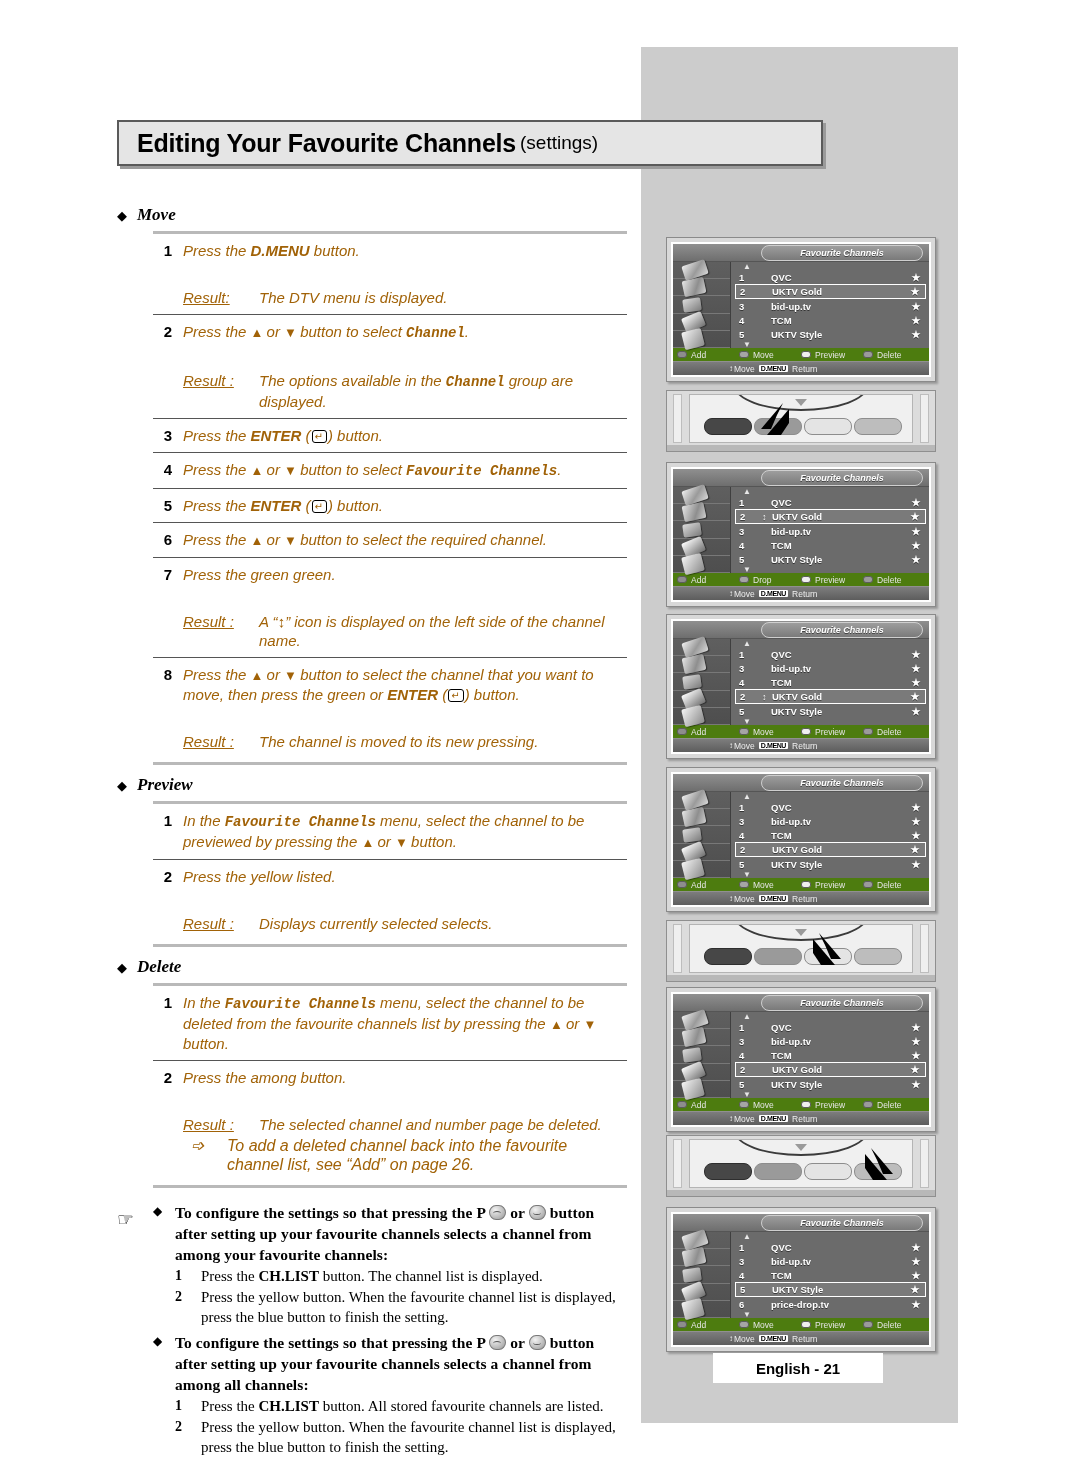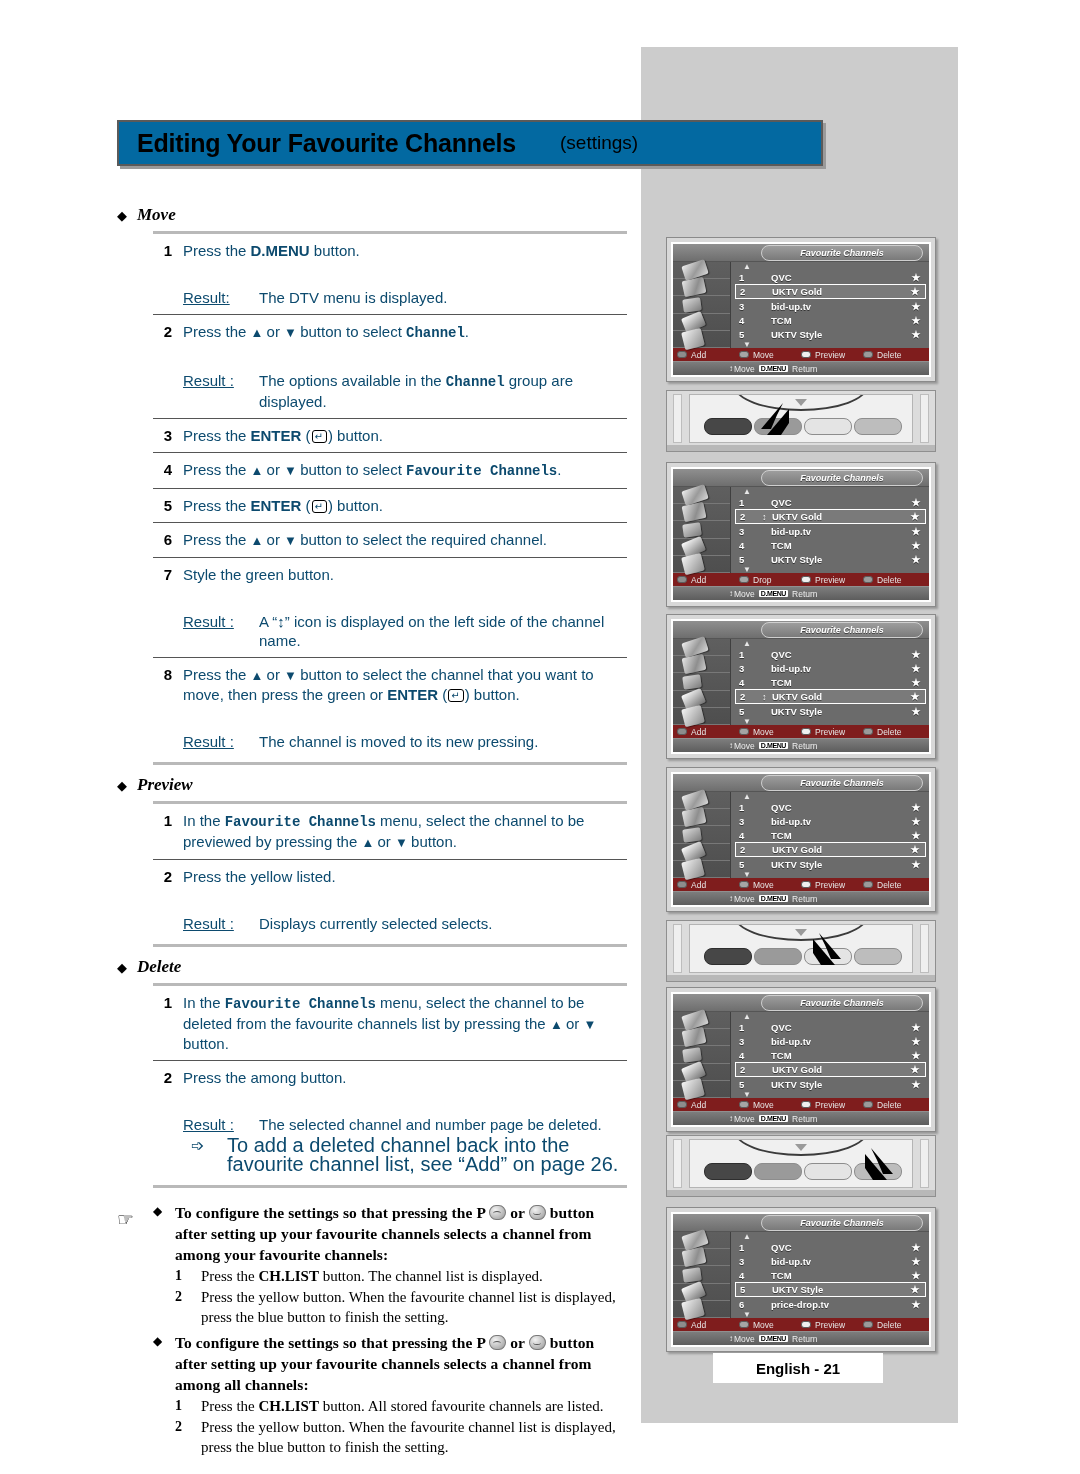--- a/index.html
+++ b/index.html
@@ -13,25 +13,24 @@
 
   
   .grey-col{
     position:absolute;left:641px;top:47px;width:317px;height:1376px;
     background:#cccccc;
   }
 
   
   .title-banner{
     position:absolute;left:117px;top:120px;width:706px;height:46px;
-    background:#0369a1;border:2px solid #5a5a5a;
+    background:#e5e5e5;border:2px solid #5a5a5a;
     box-shadow:3px 3px 0 #9a9a9a;
     display:flex;align-items:center;padding-left:18px;box-sizing:border-box;
     z-index:5;
-    gap:40px;
   }
   .title-main{
     font-size:25px;font-weight:bold;color:#000;letter-spacing:-.2px;
     font-family:"Liberation Sans", sans-serif;
   }
   .title-cont{font-size:19px;color:#000;margin-left:4px;}
 
   
   .content{position:absolute;left:117px;top:205px;width:510px;}
 
@@ -50,21 +49,21 @@
   .hr-thin{height:1px;background:#555;margin:0 0 0 36px;width:474px;}
 
   .step{
     display:flex;margin:0 0 0 36px;width:474px;padding:7px 0 7px 0;
     box-sizing:border-box;
   }
   .step .num{
     width:30px;flex:0 0 30px;text-align:center;font-weight:bold;font-size:15px;
     color:#000;line-height:19px;
   }
-  .step .body{flex:1;font-size:15px;line-height:19px;color:#0c4a6e;}
+  .step .body{flex:1;font-size:15px;line-height:19px;color:#a16207;font-style:italic;}
   .step .body .rline{display:flex;margin-top:28px;}
   .step .body .rlbl{
     text-decoration:underline;flex:0 0 76px;
   }
   .step .body .rtxt{flex:1;}
   b.mono,span.mono{
     font-family:"Liberation Mono", monospace;font-weight:bold;font-size:14px;
   }
   .bold{font-weight:bold;}
 
@@ -98,21 +97,21 @@
     border:1px solid #7a7a7a;vertical-align:-2px;position:relative;
   }
   .pbtn::after{
     content:"";position:absolute;left:3px;top:4px;width:8px;height:4px;
     border-bottom:1.4px solid #555;border-radius:0 0 50% 50%;
   }
   .pbtn.up::after{border-bottom:none;border-top:1.4px solid #555;border-radius:50% 50% 0 0;top:5px;}
 
   .tip-row{display:flex;margin-top:2px;}
   .tip-row .g{flex:0 0 36px;text-align:left;font-size:16px;padding-left:8px;}
-  .tip-row .t{flex:1;font-size:20px;line-height:19px;}
+  .tip-row .t{flex:1;font-size:16px;line-height:19px;}
 
   
   .tv{
     position:absolute;width:270px;height:145px;
     background:#d8d8d8;border:1px solid #8a8a8a;
     box-sizing:border-box;padding:4px;
     box-shadow:2px 2px 2px rgba(0,0,0,.25);
   }
   .tv-inner{
     width:100%;height:100%;box-sizing:border-box;
@@ -166,21 +165,21 @@
   }
   .osd-row .no{flex:0 0 22px;}
   .osd-row .mv{flex:0 0 10px;font-size:9px;}
   .osd-row .nm{flex:1;}
   .osd-row .st{flex:0 0 16px;text-align:center;font-size:10px;color:#ffffff;}
   .osd-row.sel{
     border:1.5px solid #ffffff;background:rgba(255,255,255,.10);height:15px;
   }
   .osd-foot{
     flex:0 0 13px;display:flex;align-items:center;color:#e6e6e6;font-size:8.5px;
-    background:#7f1d1d;padding:0 4px;
+    background:#4d7c0f;padding:0 4px;
   }
   .osd-foot .fi{display:flex;align-items:center;flex:1;}
   .osd-foot .dot{
     width:8px;height:5px;border-radius:3px;margin-right:4px;display:inline-block;
     background:#8d8d8d;border:1px solid #5c5c5c;
   }
   .osd-foot .dot.d2{background:#a5a5a5;}
   .osd-foot .dot.d3{background:#efefef;}
   .osd-foot .dot.d4{background:#9b9b9b;}
   .osd-bar{
@@ -305,21 +304,21 @@
       <div class="num">6</div>
       <div class="body">
         <div>Press the <span class="updown">▲</span> or <span class="updown">▼</span> button to select the required channel.</div>
       </div>
     </div>
     <div class="hr-thin"></div>
 
     <div class="step">
       <div class="num">7</div>
       <div class="body">
-        <div>Style the green button.</div>
+        <div>Press the green green.</div>
         <div class="rline">
           <span class="rlbl">Result :</span>
           <span class="rtxt">A “<span class="bold">↕</span>” icon is displayed on the left side of the channel name.</span>
         </div>
       </div>
     </div>
     <div class="hr-thin"></div>
 
     <div class="step">
       <div class="num">8</div>

